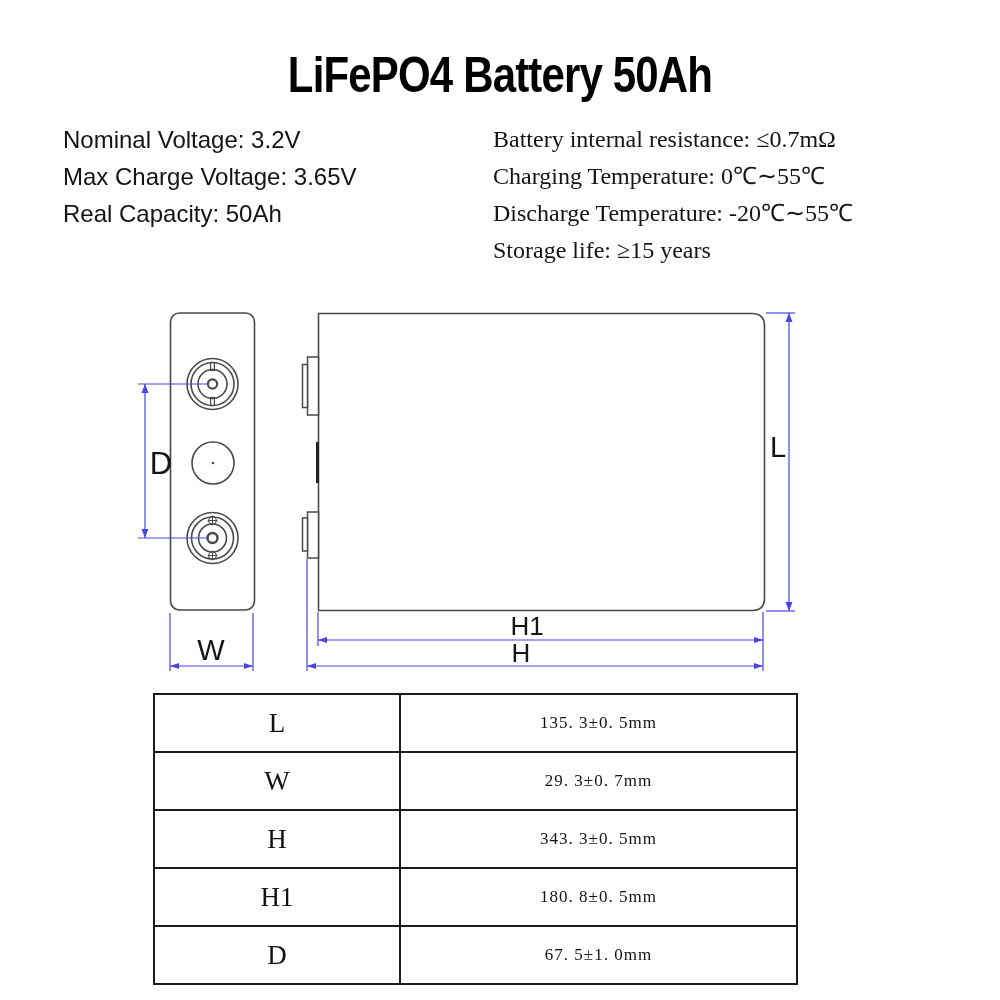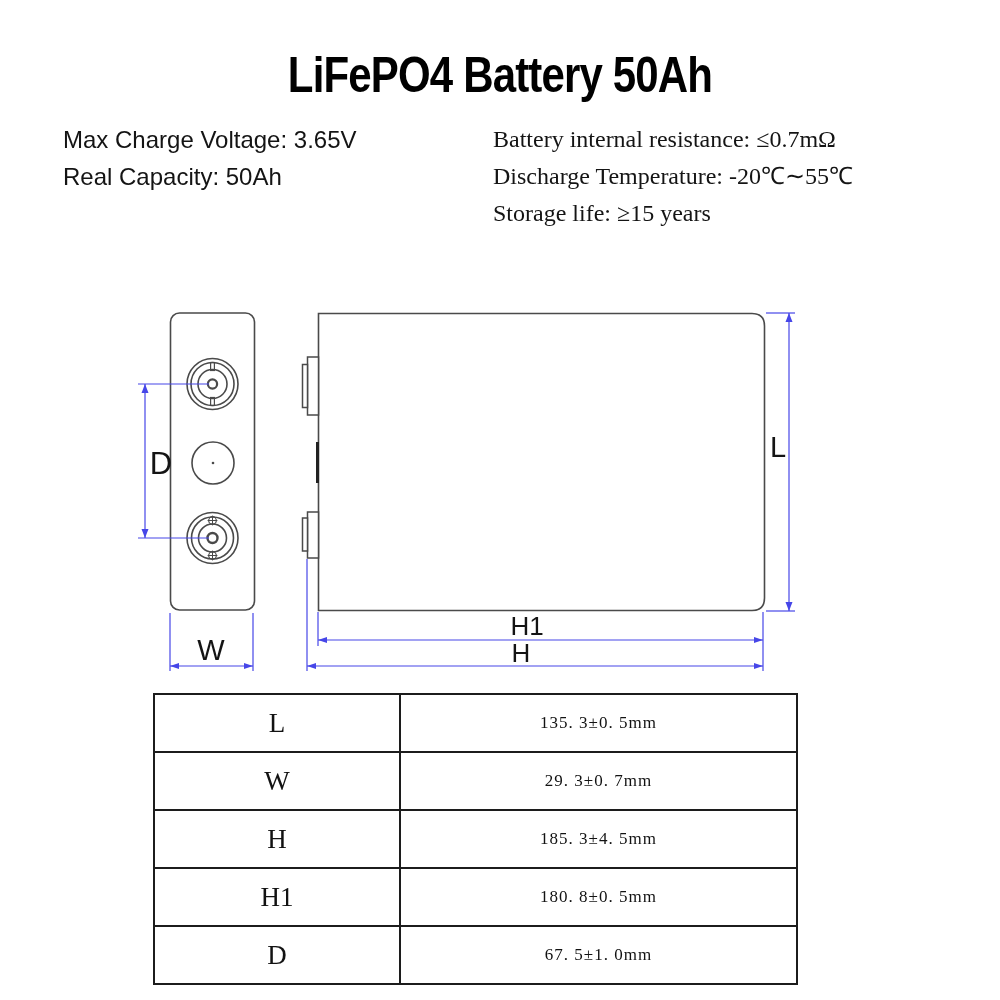--- a/index.html
+++ b/index.html
@@ -26,26 +26,28 @@
   }
   td.dim-key{width:244px;font-size:27px;}
   td.dim-val{font-size:17px;letter-spacing:1px;white-space:nowrap;}
 </style>
 </head>
 <body>
 
 <div class="page-title">LiFePO4 Battery 50Ah</div>
 
 <div class="specs-left">
+  <div class="spec-line">Nominal Voltage: 3.2V</div>
   <div class="spec-line">Max Charge Voltage: 3.65V</div>
   <div class="spec-line">Real Capacity: 50Ah</div>
 </div>
 
 <div class="specs-right">
   <div class="spec-line">Battery internal resistance: ≤0.7mΩ</div>
+  <div class="spec-line">Charging Temperature: 0℃∼55℃</div>
   <div class="spec-line">Discharge Temperature: -20℃∼55℃</div>
   <div class="spec-line">Storage life: ≥15 years</div>
 </div>
 
 <svg class="drawing" width="1000" height="1000" viewBox="0 0 1000 1000">
 
   <g fill="none" stroke-width="1.6" stroke="#4a4a4a">
     <rect x="170.5" y="313" width="84" height="297" rx="9" fill="#ffffff"></rect>
 
     <g>
@@ -138,21 +140,21 @@
     <tr>
       <td class="dim-key">L</td>
       <td class="dim-val">135. 3±0. 5mm</td>
     </tr>
     <tr>
       <td class="dim-key">W</td>
       <td class="dim-val">29. 3±0. 7mm</td>
     </tr>
     <tr>
       <td class="dim-key">H</td>
-      <td class="dim-val">185. 3±4. 5mm</td>
+      <td class="dim-val">343. 3±0. 5mm</td>
     </tr>
     <tr>
       <td class="dim-key">H1</td>
       <td class="dim-val">180. 8±0. 5mm</td>
     </tr>
     <tr>
       <td class="dim-key">D</td>
       <td class="dim-val">67. 5±1. 0mm</td>
     </tr>
   </tbody>

